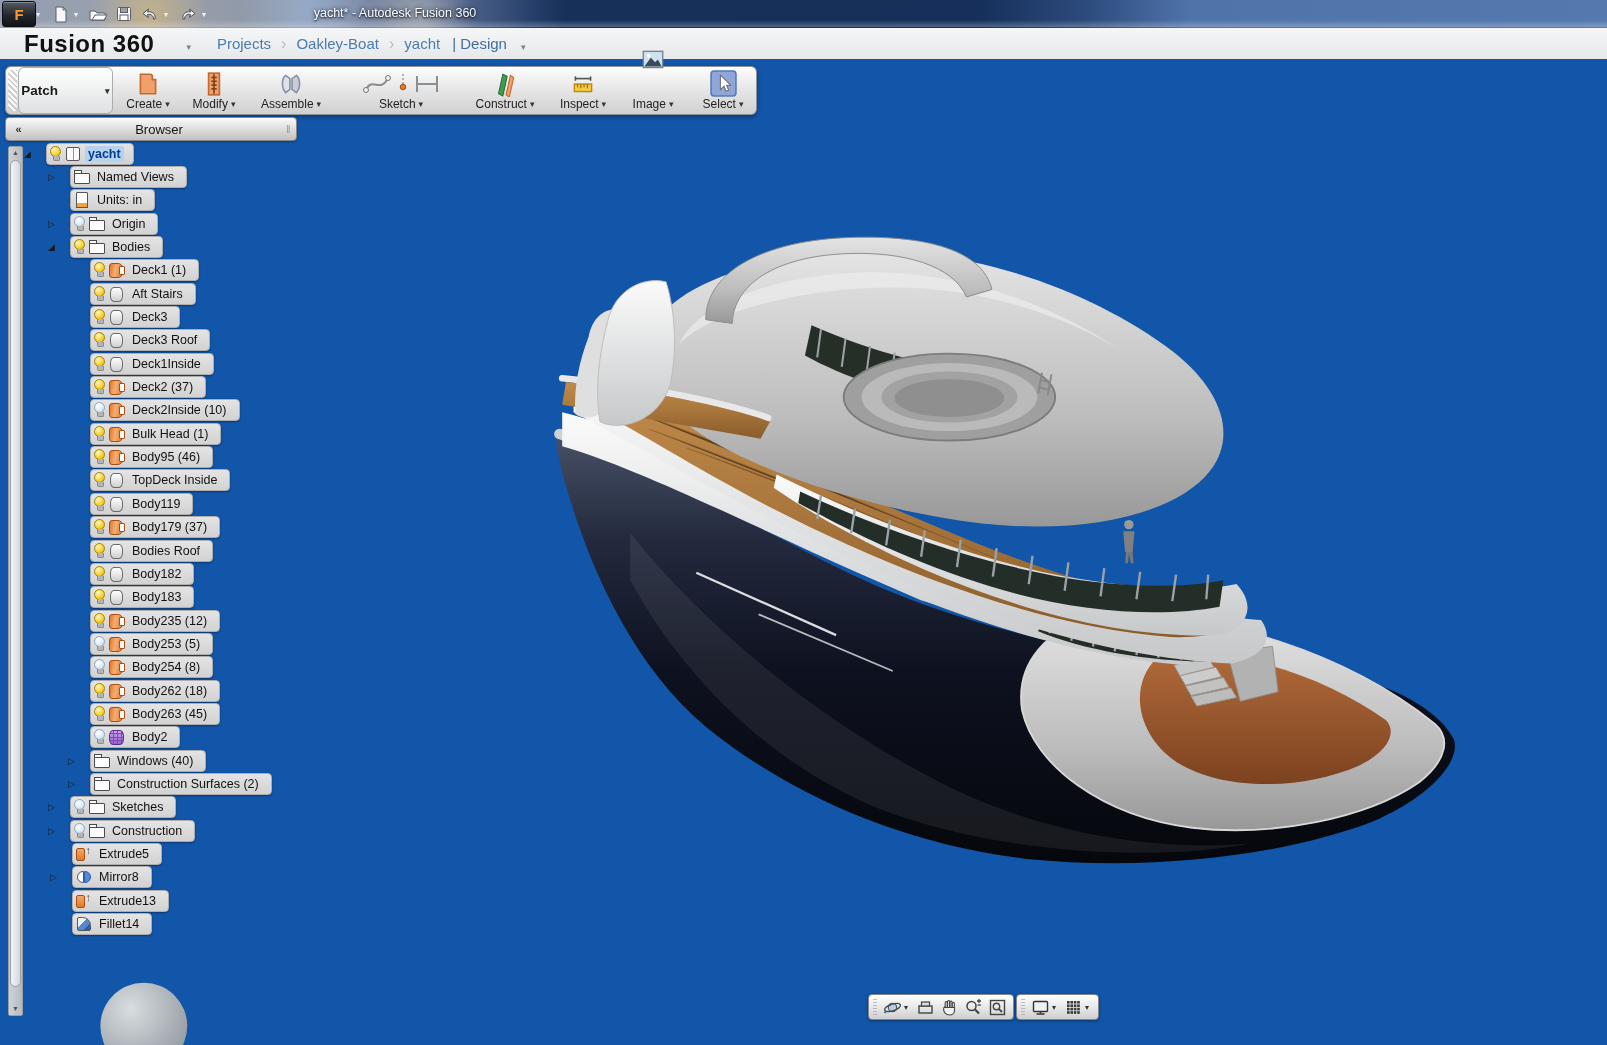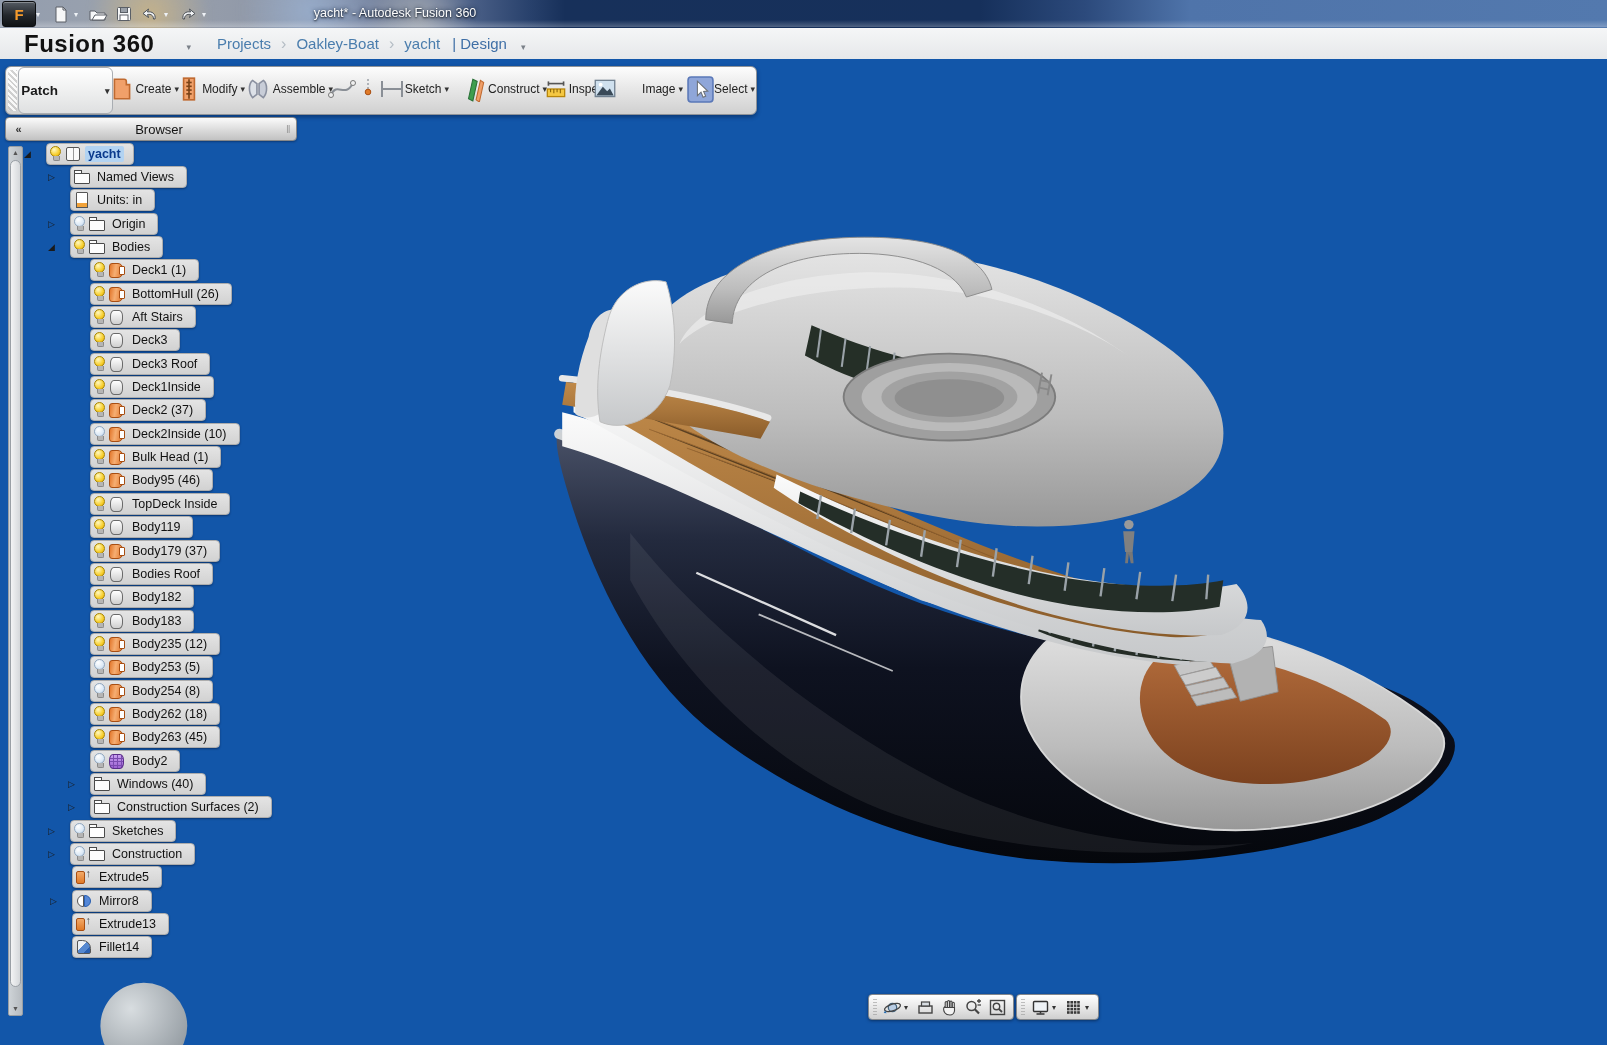--- a/index.html
+++ b/index.html
@@ -48,21 +48,21 @@
     background:linear-gradient(#fdfdfd,#e8e8e8 45%,#d0d0d0);border:1px solid #8f9398;border-radius:6px;
     box-shadow:0 2px 4px rgba(0,20,50,.45);display:flex;align-items:stretch;}
   .toolbar::before{content:"";width:9px;margin:3px 0 3px 2px;border-radius:4px 0 0 4px;
     background:repeating-linear-gradient(45deg,#ffffff 0 2px,#c9c9c9 2px 4px);opacity:.8;}
   .patch-tab{width:93px;margin-left:1px;background:linear-gradient(#ffffff,#eceded 60%,#dfe0e1);
     border:1px solid #a9adb2;border-radius:6px;display:flex;align-items:center;justify-content:center;
     font-size:13.5px;font-weight:bold;color:#1a1a1a;gap:42px;}
   .patch-tab .caret{margin-left:5px;}
   .caret{font-size:9px;color:#333;}
   .caret::after{content:"\25BE";}
-  .tbtn{display:flex;flex-direction:row;align-items:center;justify-content:flex-end;padding-bottom:3px;}
+  .tbtn{display:flex;flex-direction:column;align-items:center;justify-content:flex-end;padding-bottom:3px;}
   .tbtn .ticonrow{height:27px;display:flex;align-items:center;gap:3px;}
   .tbtn .tlabelrow{font-size:12px;color:#222;display:flex;align-items:center;gap:3px;white-space:nowrap;}
   .tb-create{width:62px;margin-left:4px;} .tb-modify{width:62px;margin-left:4px;}
   .tb-assemble{width:84px;margin-left:4px;} .tb-sketch{width:96px;margin-left:20px;}
   .tb-construct{width:84px;margin-left:14px;} .tb-inspect{width:64px;margin-left:4px;}
   .tb-image{width:60px;margin-left:8px;gap:24px;} .tb-select{width:64px;margin-left:8px;}
 
   
   .browser-header{position:absolute;left:5px;top:117px;width:290px;height:22px;
     background:linear-gradient(#fbfbfb,#d2d2d2 70%,#c2c2c2);border:1px solid #888;border-radius:4px;
@@ -538,28 +538,20 @@
 
       <div class="trow lv-2">
         <span class="arrow"></span>
         <span class="chip">
           <span class="bulb"></span>
           <span class="ticon ti-solid-body"></span>
           <span class="tlabel">Deck1 (1)</span>
         </span>
       </div>
 
-      <div class="trow lv-2">
-        <span class="arrow"></span>
-        <span class="chip">
-          <span class="bulb"></span>
-          <span class="ticon ti-solid-body"></span>
-          <span class="tlabel">BottomHull (26)</span>
-        </span>
-      </div>
 
       <div class="trow lv-2">
         <span class="arrow"></span>
         <span class="chip">
           <span class="bulb"></span>
           <span class="ticon ti-surface-body"></span>
           <span class="tlabel">Aft Stairs</span>
         </span>
       </div>
 

